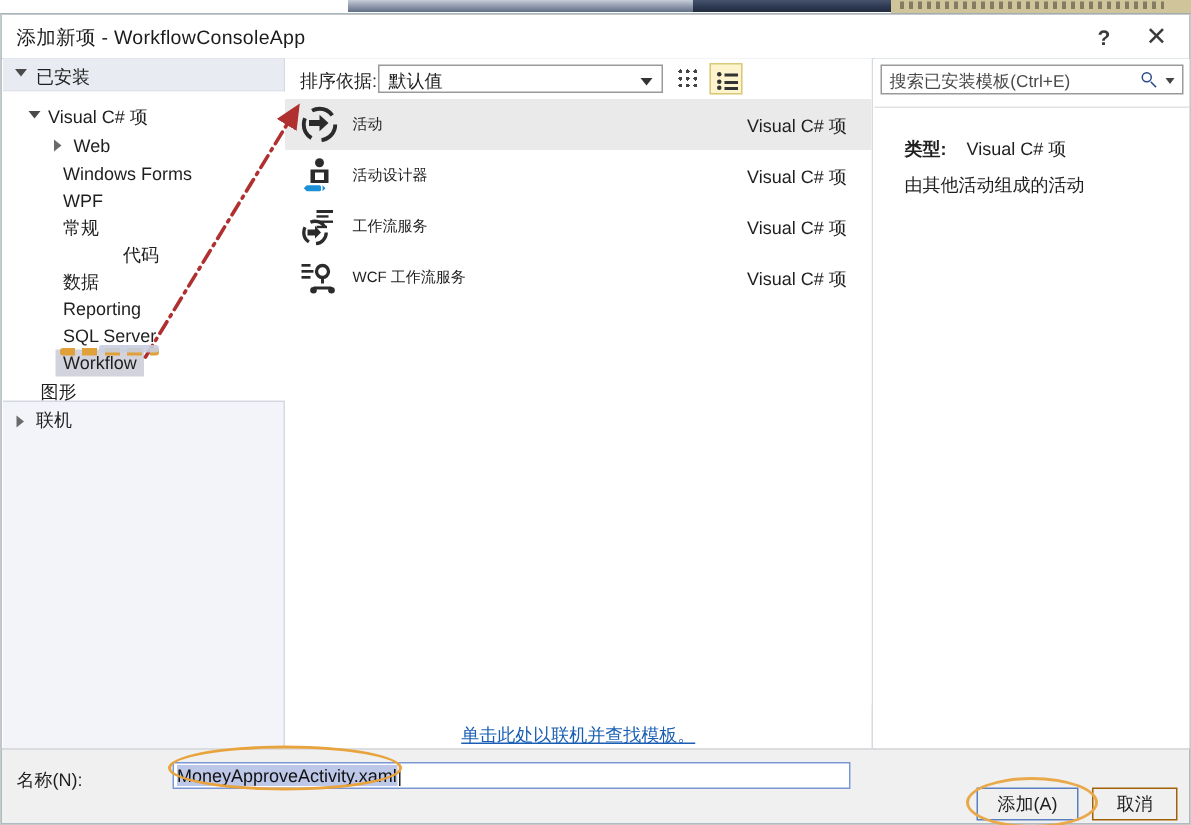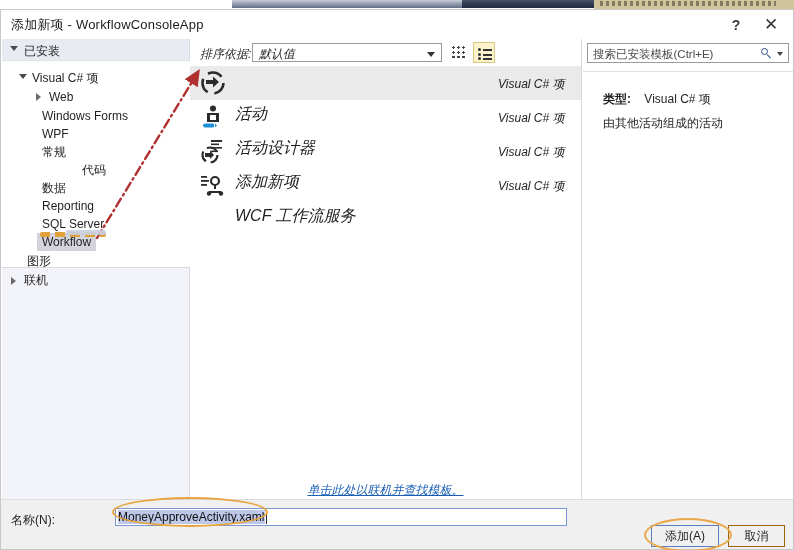--- a/index.html
+++ b/index.html
@@ -52,21 +52,21 @@
       border-top:5px solid #4a4a4a;}
   .tri-right{width:0;height:0;border-top:4px solid transparent;border-bottom:4px solid transparent;
       border-left:5px solid #6a6a6a;}
   .tnode.sel{background:#d3d3dd;padding:0 5px;margin-left:-5px;}
   .tree-online{position:absolute;left:0;top:230px;width:188px;height:24px;}
   .tree-online .tri{position:absolute;left:9px;top:8px;}
   .tree-online .lbl{position:absolute;left:22px;top:3px;font-size:12px;}
 
   
   .mid-pane{position:absolute;left:189px;top:0;width:392px;height:460px;background:#ffffff;
-      border-right:1px solid #d6d9e2;box-sizing:border-box;font-style:italic;}
+      border-right:1px solid #d6d9e2;box-sizing:border-box;}
   .sortbar{position:absolute;left:0;top:0;width:391px;height:27px;background:#ffffff;}
   .sort-label{position:absolute;left:10px;top:7px;font-size:12px;color:#1f1f1f;}
   .sort-combo{position:absolute;left:62px;top:4px;width:190px;height:19px;background:#ffffff;
       border:1px solid #9a9a9a;box-sizing:border-box;}
   .sort-combo .val{position:absolute;left:6px;top:2px;font-size:12px;}
   .sort-combo .arrow{position:absolute;right:6px;top:8px;width:0;height:0;
       border-left:4px solid transparent;border-right:4px solid transparent;border-top:5px solid #333;}
   .viewbtn{position:absolute;top:3px;width:22px;height:21px;box-sizing:border-box;}
   .viewbtn.grid{left:258px;}
   .viewbtn.list{left:283px;background:#fdf4cd;border:1px solid #d8c97a;}
@@ -82,21 +82,21 @@
        radial-gradient(circle 1.2px at 6.5px 11px,#444 99%,transparent 100%),
        radial-gradient(circle 1.2px at 11.5px 11px,#444 99%,transparent 100%);}
   .list-ico{position:absolute;left:4px;top:4px;width:14px;height:13px;}
   .list-ico i{position:absolute;left:0;width:3px;height:3px;background:#333;border-radius:50%;}
   .list-ico b{position:absolute;left:5px;height:2px;background:#333;}
 
   .tmpl-list{position:absolute;left:0;top:27px;width:391px;height:404px;background:#ffffff;}
   .trow{position:absolute;left:0;width:391px;height:34px;}
   .trow.sel{background:#eaeaea;}
   .trow .ico{position:absolute;left:10px;top:4px;width:26px;height:26px;}
-  .trow .nm{position:absolute;left:45px;top:10px;font-size:16px;color:#1f1f1f;margin-top:28px;}
+  .trow .nm{position:absolute;left:45px;top:10px;font-size:10px;color:#1f1f1f;}
   .trow .ty{position:absolute;left:308px;top:10px;font-size:12px;color:#1f1f1f;}
 
   .onlinelink{position:absolute;left:0;top:443px;width:391px;text-align:center;
       font-size:12px;color:#1a5fb4;text-decoration:underline;cursor:pointer;}
 
   
   .right-pane{position:absolute;left:582px;top:0;width:210px;height:460px;background:#ffffff;}
   .searchbox{position:absolute;left:4px;top:4px;width:202px;height:20px;background:#ffffff;
       border:1px solid #9a9a9a;box-sizing:border-box;}
   .searchbox .ph{position:absolute;left:5px;top:3px;font-size:11.5px;color:#4a4a4a;}
@@ -266,21 +266,21 @@
             <span class="ico">
               <svg width="26" height="26" viewBox="0 0 26 26">
                 <rect x="11" y="2" width="11" height="2" fill="#2b2b2b"></rect>
                 <rect x="11" y="5.5" width="8" height="1.6" fill="#2b2b2b"></rect>
                 <rect x="11" y="9" width="11" height="1.6" fill="#2b2b2b"></rect>
                 <rect x="11" y="12.5" width="7" height="1.6" fill="#2b2b2b"></rect>
                 <circle cx="10" cy="17" r="7.5" fill="none" stroke="#2b2b2b" stroke-width="2.2" stroke-dasharray="11 5"></circle>
                 <path d="M5 15 L10 15 L10 12.5 L14 17 L10 21 L10 19 L5 19 Z" fill="#2b2b2b"></path>
               </svg>
             </span>
-            <span class="nm">添加新项</span>
+            <span class="nm">工作流服务</span>
             <span class="ty">Visual C# 项</span>
           </div>
 
           <div class="trow" style="top:102px;">
             <span class="ico">
               <svg width="26" height="26" viewBox="0 0 26 26">
                 <rect x="1" y="4" width="6" height="1.8" fill="#2b2b2b"></rect>
                 <rect x="1" y="8" width="8" height="1.8" fill="#2b2b2b"></rect>
                 <rect x="1" y="12" width="6" height="1.8" fill="#2b2b2b"></rect>
                 <circle cx="15" cy="9" r="4" fill="none" stroke="#2b2b2b" stroke-width="2.2"></circle>

